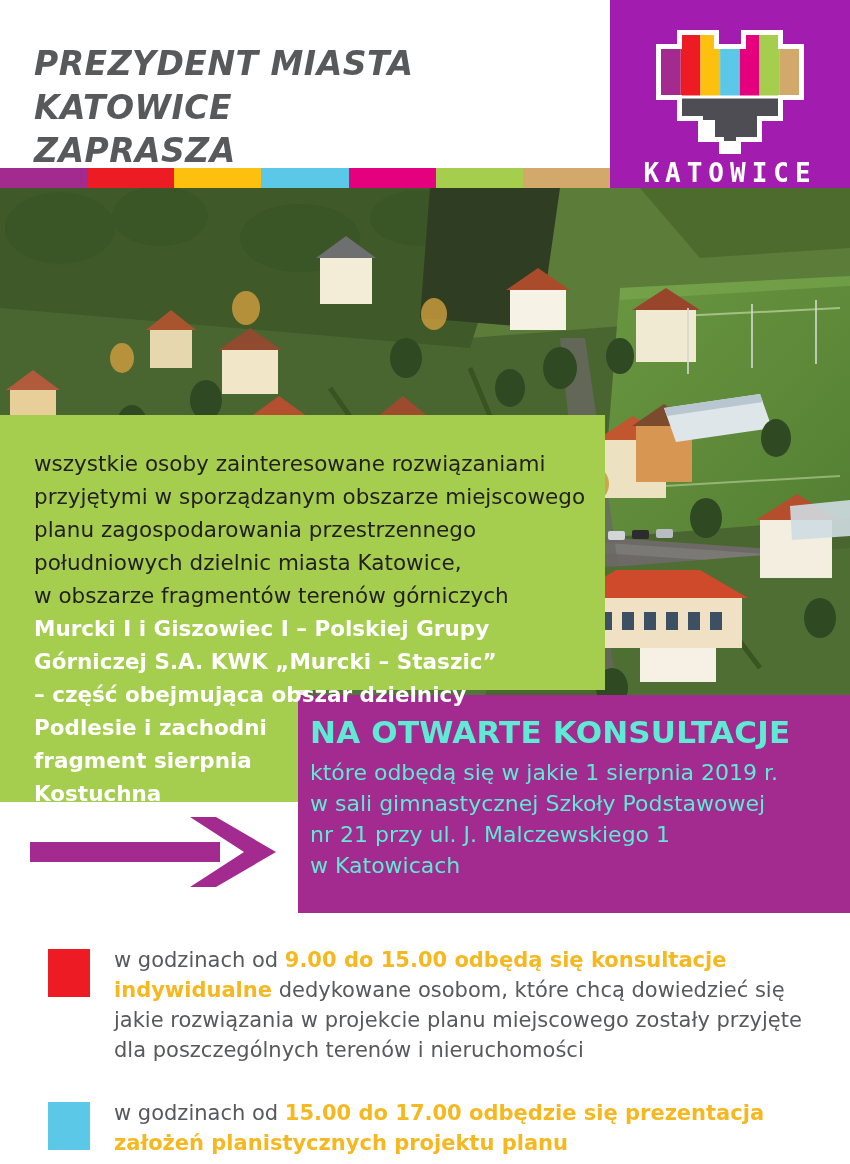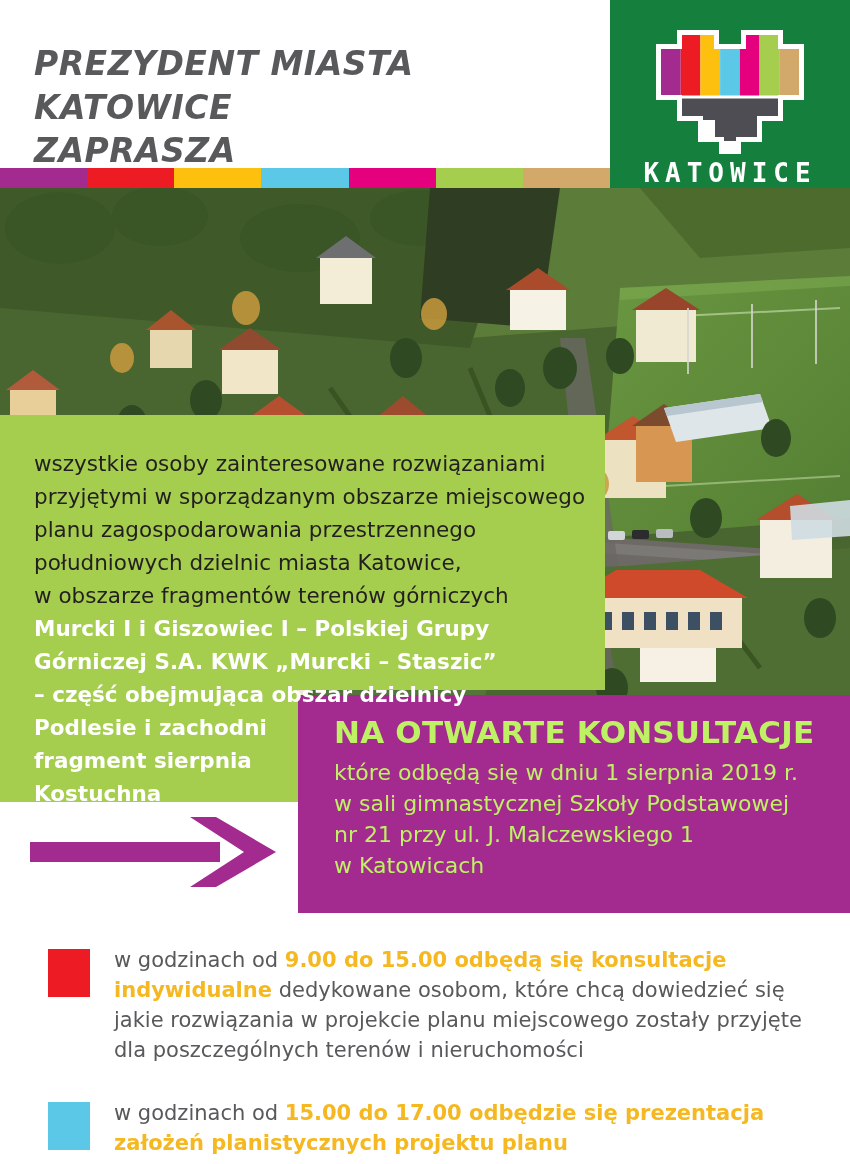--- a/index.html
+++ b/index.html
@@ -20,21 +20,21 @@
     font-size:33px;line-height:1.32;
     letter-spacing:0.5px;
     color:#58595b;
     text-transform:uppercase;
   }
   .header-title .l2{display:block;}
 
   
   .logo-panel{
     position:absolute;left:610px;top:0;width:240px;height:240px;
-    background:#15803d;
+    background:#a21caf;
   }
   .logo-mark{position:absolute;left:46px;top:24px;width:148px;height:130px;}
   .logo-wordmark{
     position:absolute;left:0;top:160px;width:240px;
     text-align:center;
     color:#ffffff;
     font-family:"DejaVu Sans Mono", monospace;
     font-weight:bold;
     font-size:26px;
     letter-spacing:6px;
@@ -89,22 +89,22 @@
   .arrow{
     position:absolute;left:30px;top:813px;width:250px;height:78px;
   }
 
   
   .magenta-box{
     position:absolute;left:298px;top:695px;width:552px;height:218px;
     background:#a32a8e;
   }
   .magenta-inner{
-    position:absolute;left:36px;top:20px;width:510px;
-    color:#bef264;
+    position:absolute;left:12px;top:20px;width:510px;
+    color:#5eead4;
     font-family:"DejaVu Sans", sans-serif;
   }
   .mg-head{
     font-weight:bold;font-size:31px;line-height:1.15;
     letter-spacing:0.2px;
     margin-bottom:6px;
   }
   .mg-line{font-size:22px;line-height:31px;font-weight:normal;}
   .mg-line b{font-weight:normal;margin-top:10px;}
 
@@ -418,21 +418,21 @@
     <svg viewBox="0 0 250 78" width="250" height="78" xmlns="http://www.w3.org/2000/svg">
       <rect x="0" y="29" width="190" height="20" fill="#a32a8e"></rect>
       <polygon points="160,4 186,4 246,39 186,74 160,74 214,39" fill="#a32a8e"></polygon>
     </svg>
   </div>
 
   <div class="magenta-box">
     <div class="magenta-inner">
       <div class="mg-head">NA OTWARTE KONSULTACJE</div>
       <div class="mg-line">
-        <span>które odbędą się w dniu </span><b>1 sierpnia 2019 r.</b>
+        <span>które odbędą się w jakie </span><b>1 sierpnia 2019 r.</b>
       </div>
       <div class="mg-line">
         <span>w sali gimnastycznej </span><b>Szkoły Podstawowej</b>
       </div>
       <div class="mg-line">
         <b>nr 21 przy ul. J. Malczewskiego 1</b>
       </div>
       <div class="mg-line">
         <b>w Katowicach</b>
       </div>

